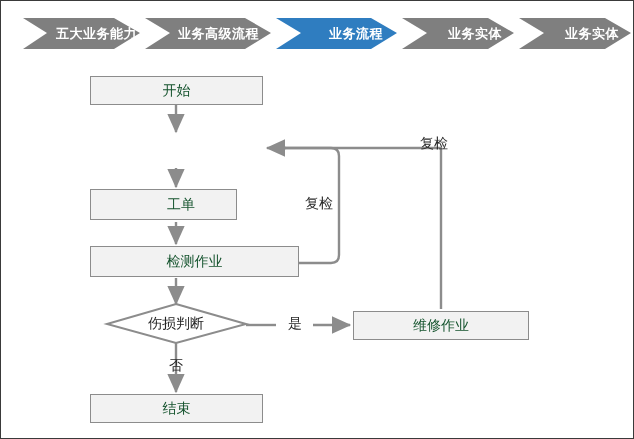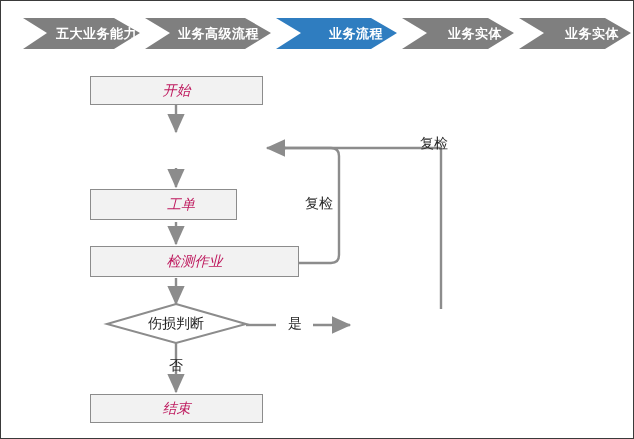--- a/index.html
+++ b/index.html
@@ -49,24 +49,23 @@
     height: 439px;
   }
   .node {
     position: absolute;
     box-sizing: border-box;
     background: #f2f2f2;
     border: 1px solid #8c8c8c;
     display: flex;
     align-items: center;
     justify-content: center;
-    color: #be185d;
+    color: #14532d;
     font-size: 14px;
     white-space: nowrap;
-    font-style: italic;
   }
   .edge-label {
     position: absolute;
     color: #262626;
     font-size: 14px;
     white-space: nowrap;
     text-align: center;
   }
   .diamond-label {
     position: absolute;
@@ -143,20 +142,23 @@
   <div class="node" style="left:89px; top:188px; width:147px; height:31px;padding-left:35px;">
     <span>工单</span>
   </div>
 
   <div class="node" style="left:89px; top:245px; width:209px; height:31px;">
     <span>检测作业</span>
   </div>
 
   <div class="diamond-label" style="left:115px; top:314px; width:120px;">伤损判断</div>
 
+  <div class="node" style="left:352px; top:310px; width:176px; height:29px;">
+    <span>维修作业</span>
+  </div>
 
   <div class="node" style="left:89px; top:393px; width:173px; height:29px;">
     <span>结束</span>
   </div>
 
   <div class="edge-label" style="left:288px; top:194px; width:60px;">复检</div>
 
   <div class="edge-label" style="left:403px; top:134px; width:60px;">复检</div>
 
   <div class="edge-label" style="left:264px; top:314px; width:60px;">是</div>

